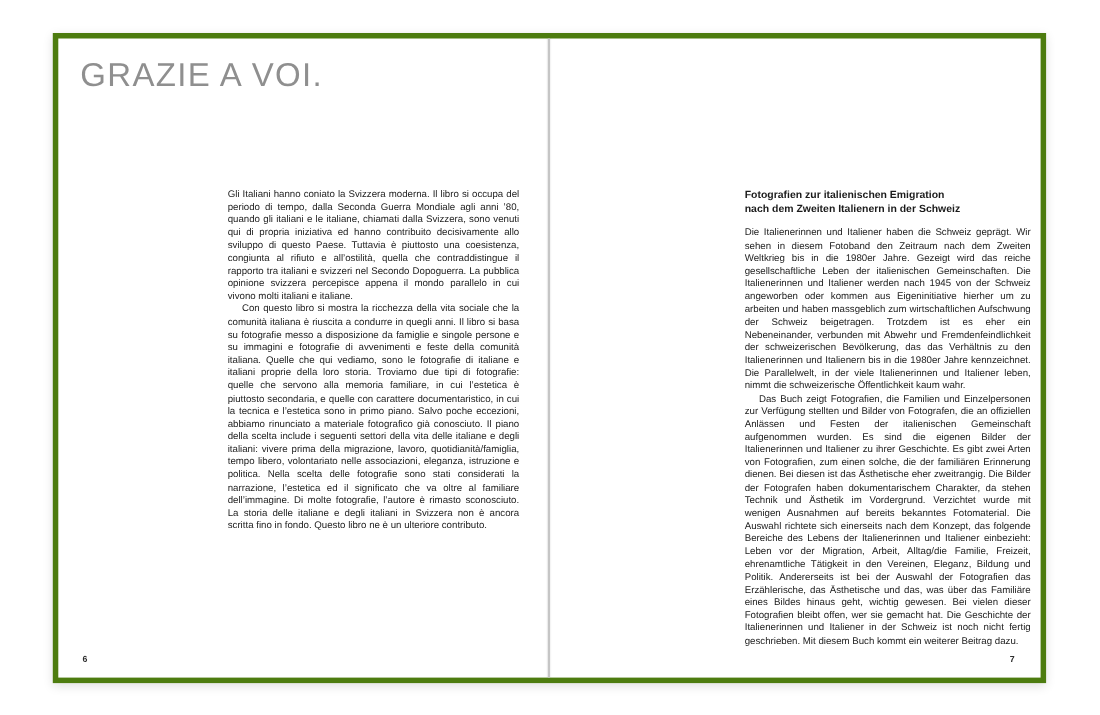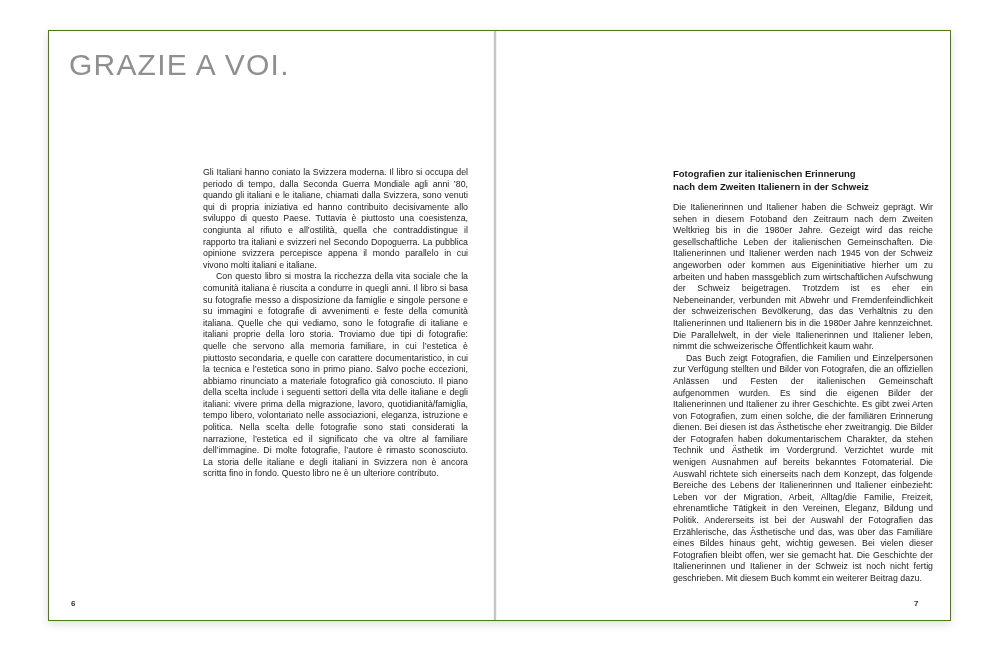--- a/index.html
+++ b/index.html
@@ -11,21 +11,21 @@
     font-family: "Liberation Sans", sans-serif;
     overflow: hidden;
   }
   .spread {
     position: absolute;
     left: 48px;
     top: 30px;
     width: 903px;
     height: 591px;
     background: #ffffff;
-    border: 1px solid #4d7c0f;
+    border: 5px solid #4d7c0f;
     box-shadow: 0 3px 9px rgba(0,0,0,0.13), 0 0 2px rgba(0,0,0,0.05);
     box-sizing: border-box;
   }
   .page {
     position: absolute;
     top: 0;
     height: 100%;
   }
   .page-left  { left: 0;     width: 446px; }
   .page-right { left: 448px; width: 455px; }
@@ -95,21 +95,21 @@
     </div>
 
     <div class="page-number pn-left">6</div>
   </div>
 
   <div class="gutter"></div>
 
   <div class="page page-right">
     <div class="text-column col-german">
       <h2 class="column-heading">
-        <span>Fotografien zur italienischen Erinnerung</span><br>
+        <span>Fotografien zur italienischen Emigration</span><br>
         <span>nach dem Zweiten Italienern in der Schweiz</span>
       </h2>
       <p class="body-par">Die Italienerinnen und Italiener haben die Schweiz geprägt. Wir sehen in diesem Fotoband den Zeitraum nach dem Zweiten Weltkrieg bis in die 1980er Jahre. Gezeigt wird das reiche gesellschaftliche Leben der italienischen Gemeinschaften. Die Italienerinnen und Italiener werden nach 1945 von der Schweiz angeworben oder kommen aus Eigeninitiative hierher um zu arbeiten und haben massgeblich zum wirtschaftlichen Aufschwung der Schweiz beigetragen. Trotzdem ist es eher ein Nebeneinander, verbunden mit Abwehr und Fremdenfeindlichkeit der schweizerischen Bevölkerung, das das Verhältnis zu den Italienerinnen und Italienern bis in die 1980er Jahre kennzeichnet. Die Parallelwelt, in der viele Italienerinnen und Italiener leben, nimmt die schweizerische Öffentlichkeit kaum wahr.</p>
       <p class="body-par indented">Das Buch zeigt Fotografien, die Familien und Einzelpersonen zur Verfügung stellten und Bilder von Fotografen, die an offiziellen Anlässen und Festen der italienischen Gemeinschaft aufgenommen wurden. Es sind die eigenen Bilder der Italienerinnen und Italiener zu ihrer Geschichte. Es gibt zwei Arten von Fotografien, zum einen solche, die der familiären Erinnerung dienen. Bei diesen ist das Ästhetische eher zweitrangig. Die Bilder der Fotografen haben dokumentarischem Charakter, da stehen Technik und Ästhetik im Vordergrund. Verzichtet wurde mit wenigen Ausnahmen auf bereits bekanntes Fotomaterial. Die Auswahl richtete sich einerseits nach dem Konzept, das folgende Bereiche des Lebens der Italienerinnen und Italiener einbezieht: Leben vor der Migration, Arbeit, Alltag/die Familie, Freizeit, ehrenamtliche Tätigkeit in den Vereinen, Eleganz, Bildung und Politik. Andererseits ist bei der Auswahl der Fotografien das Erzählerische, das Ästhetische und das, was über das Familiäre eines Bildes hinaus geht, wichtig gewesen. Bei vielen dieser Fotografien bleibt offen, wer sie gemacht hat. Die Geschichte der Italienerinnen und Italiener in der Schweiz ist noch nicht fertig geschrieben. Mit diesem Buch kommt ein weiterer Beitrag dazu.</p>
     </div>
 
     <div class="page-number pn-right">7</div>
   </div>
 
 </div>

